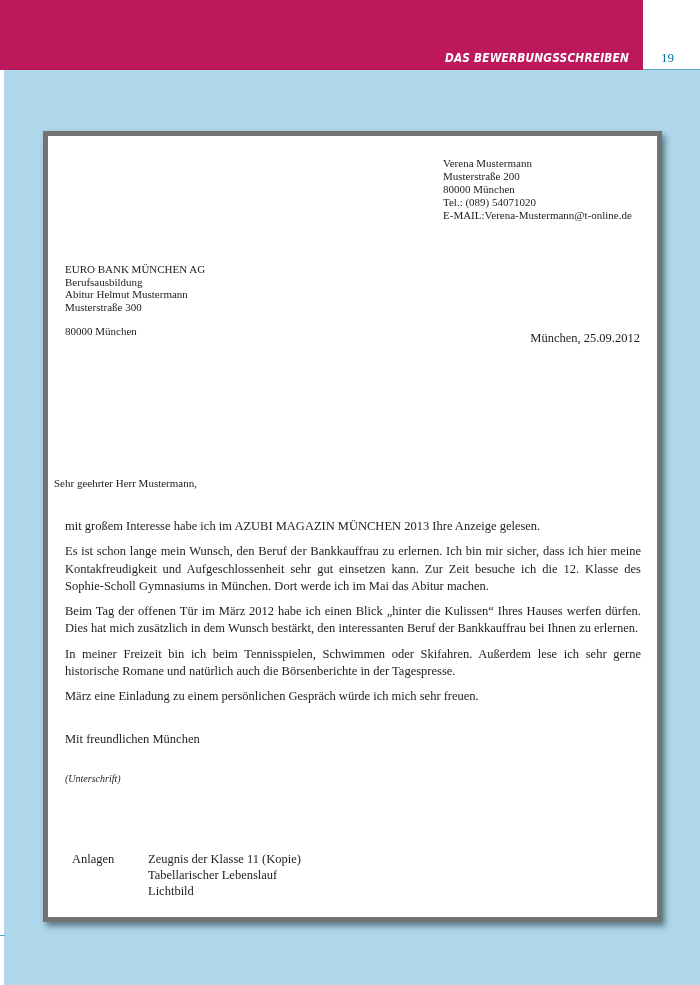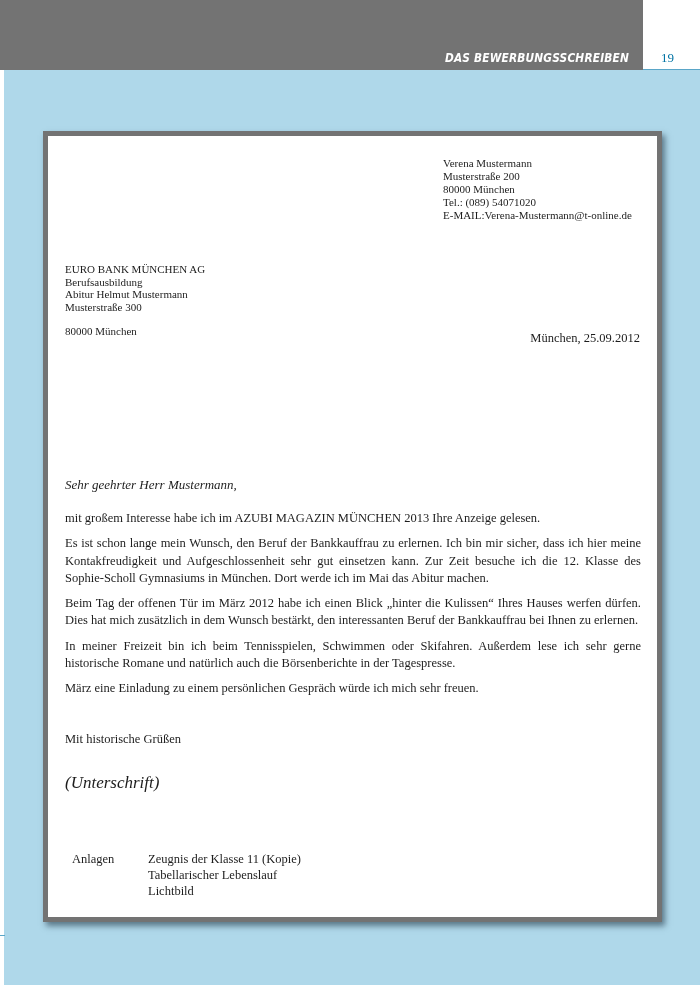--- a/index.html
+++ b/index.html
@@ -5,21 +5,21 @@
   html, body { margin: 0; padding: 0; }
   body {
     width: 700px; height: 985px; position: relative; overflow: hidden;
     background: #afd8ea;
     font-family: "Liberation Serif", serif;
   }
   .left-strip { position: absolute; left: 0; top: 70px; width: 4px; height: 915px; background: #ffffff; }
   .left-tick { position: absolute; left: 0; top: 935px; width: 5px; height: 1px; background: #5aa6c8; }
   .header-bar {
     position: absolute; left: 0; top: 0; width: 643px; height: 70px;
-    background: #737373;
+    background: #be185d;
   }
   .section-title {
     position: absolute; right: 14px; top: 51px;
     color: #ffffff; font-family: "DejaVu Sans", sans-serif; font-weight: bold;
     font-size: 11.5px; letter-spacing: 0.2px; font-style: italic;
     transform: scaleX(0.92); transform-origin: right center;
   }
   .page-num-box {
     position: absolute; left: 643px; top: 0; width: 57px; height: 69px;
     background: #ffffff; border-bottom: 1px solid #5aa6c8;
@@ -40,27 +40,27 @@
   .recipient {
     position: absolute; left: 17px; top: 101px; font-size: 11px; line-height: 12.5px; margin-top: 26px;
   }
   .recipient .city { margin-top: 12px; }
   .date {
     position: absolute; right: 17px; top: 195px; font-size: 12.5px;
   }
   .subject {
     position: absolute; left: 17px; top: 263px; font-weight: bold; font-size: 12.5px; line-height: 16px;
   }
-  .salutation { position: absolute; left: 17px; top: 341px; font-size: 13px; font-style: italic; }
+  .salutation { position: absolute; left: 6px; top: 341px; font-size: 11px; }
   .body-text {
     position: absolute; left: 17px; top: 374px; width: 576px; font-size: 12.5px; line-height: 17.3px;
   }
-  .body-text p { margin: 0 0 8px 0; text-align: justify; }
+  .body-text p { margin: 8px 0 8px 0; text-align: justify; }
   .closing { position: absolute; left: 17px; top: 596px; font-size: 12.5px; }
-  .signature { position: absolute; left: 17px; top: 637px; font-size: 17px; font-style: italic; }
+  .signature { position: absolute; left: 17px; top: 637px; font-size: 10px; font-style: italic; }
   .attachments { position: absolute; left: 17px; top: 715px; font-size: 12.5px; line-height: 16px; }
   .att-label { position: absolute; left: 0; top: 0; margin-left: 7px; }
   .att-list { position: absolute; left: 83px; top: 0; white-space: nowrap; }
 </style>
 </head>
 <body>
 
 <div class="left-strip"></div>
 <div class="left-tick"></div>
 
@@ -93,21 +93,21 @@
   <div class="salutation">Sehr geehrter Herr Mustermann,</div>
 
   <div class="body-text">
     <p>mit großem Interesse habe ich im AZUBI MAGAZIN MÜNCHEN 2013  Ihre Anzeige gelesen.</p>
     <p>Es ist schon lange mein Wunsch, den Beruf der Bankkauffrau zu erlernen. Ich bin mir sicher, dass ich hier meine Kontakfreudigkeit und Aufgeschlossenheit sehr gut einsetzen kann. Zur Zeit besuche ich die 12. Klasse des Sophie-Scholl Gymnasiums in München. Dort werde ich im Mai das Abitur machen.</p>
     <p>Beim Tag der offenen Tür im März 2012 habe ich einen Blick „hinter die Kulissen“ Ihres Hauses werfen dürfen. Dies hat mich zusätzlich in dem Wunsch bestärkt, den interessanten Beruf der Bankkauffrau bei Ihnen zu erlernen.</p>
     <p>In meiner Freizeit bin ich beim Tennisspielen, Schwimmen oder Skifahren. Außerdem lese ich sehr gerne historische Romane und natürlich auch die Börsenberichte in der Tagespresse.</p>
     <p>März eine Einladung zu einem persönlichen Gespräch würde ich mich sehr freuen.</p>
   </div>
 
-  <div class="closing">Mit historische Grüßen</div>
+  <div class="closing">Mit freundlichen München</div>
   <div class="signature">(Unterschrift)</div>
 
   <div class="attachments">
     <div class="att-label">Anlagen</div>
     <div class="att-list">
       <div>Zeugnis der Klasse 11 (Kopie)</div>
       <div>Tabellarischer Lebenslauf</div>
       <div>Lichtbild</div>
     </div>
   </div>

